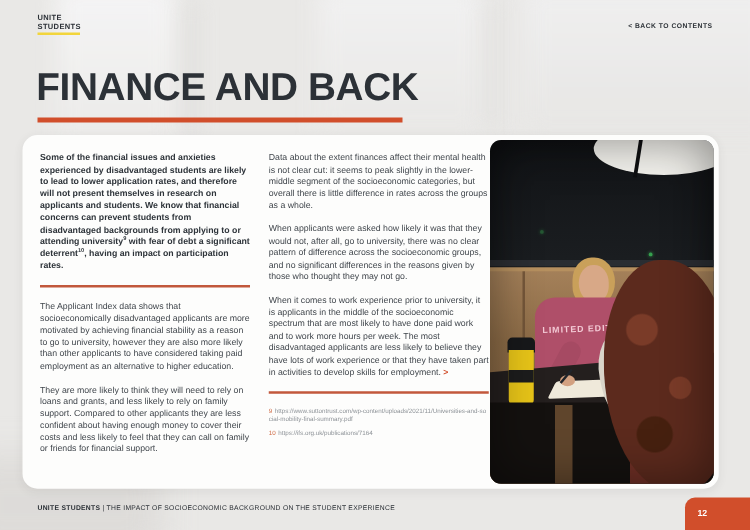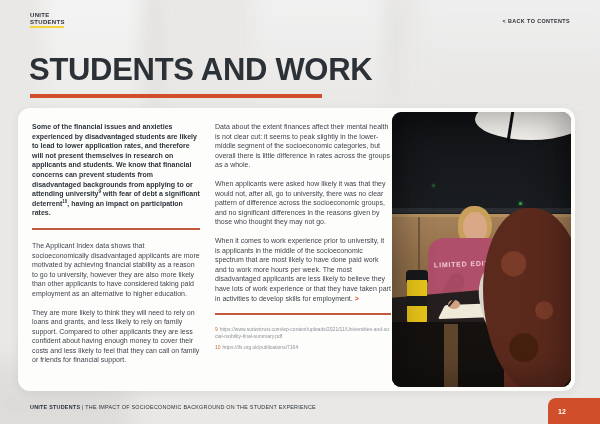--- a/index.html
+++ b/index.html
@@ -112,21 +112,21 @@
 <div class="bg-blob bg5"></div>
 <div class="bg-blob bg6"></div>
 
 <div class="logo">
   <div class="logo-text">UNITE</div>
   <div class="logo-text">STUDENTS</div>
   <div class="logo-underline"></div>
 </div>
 <div class="back-link">&lt; BACK TO CONTENTS</div>
 
-<div class="page-title">STUDENTS AND WORK</div>
+<div class="page-title">FINANCE AND BACK</div>
 <div class="title-underline"></div>
 
 <div class="card">
 
   <div class="col col-left">
     <p class="intro"><span>Some of the financial issues and anxieties experienced by disadvantaged students are likely to lead to lower application rates, and therefore will not present themselves in research on applicants and students. We know that financial concerns can prevent students from disadvantaged backgrounds from applying to or attending university</span><sup>9</sup><span> with fear of debt a significant deterrent</span><sup>10</sup><span>, having an impact on participation rates.</span></p>
     <hr class="rule">
     <p>The Applicant Index data shows that socioeconomically disadvantaged applicants are more motivated by achieving financial stability as a reason to go to university, however they are also more likely than other applicants to have considered taking paid employment as an alternative to higher education.</p>
     <p>They are more likely to think they will need to rely on loans and grants, and less likely to rely on family support. Compared to other applicants they are less confident about having enough money to cover their costs and less likely to feel that they can call on family or friends for financial support.</p>
   </div>

